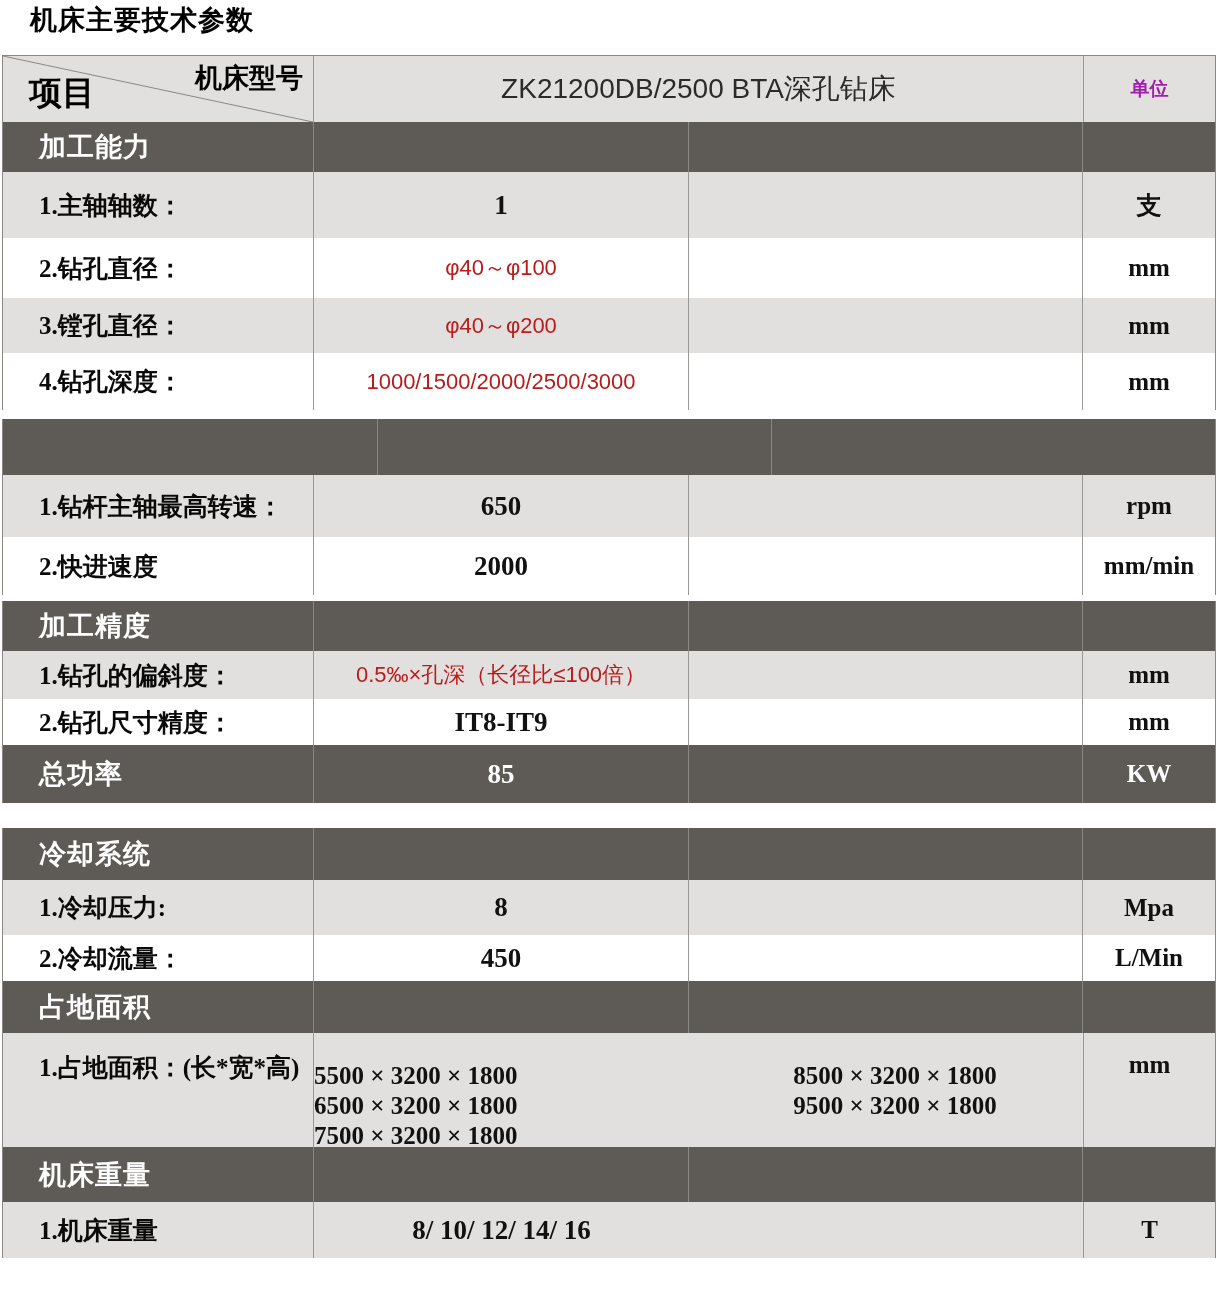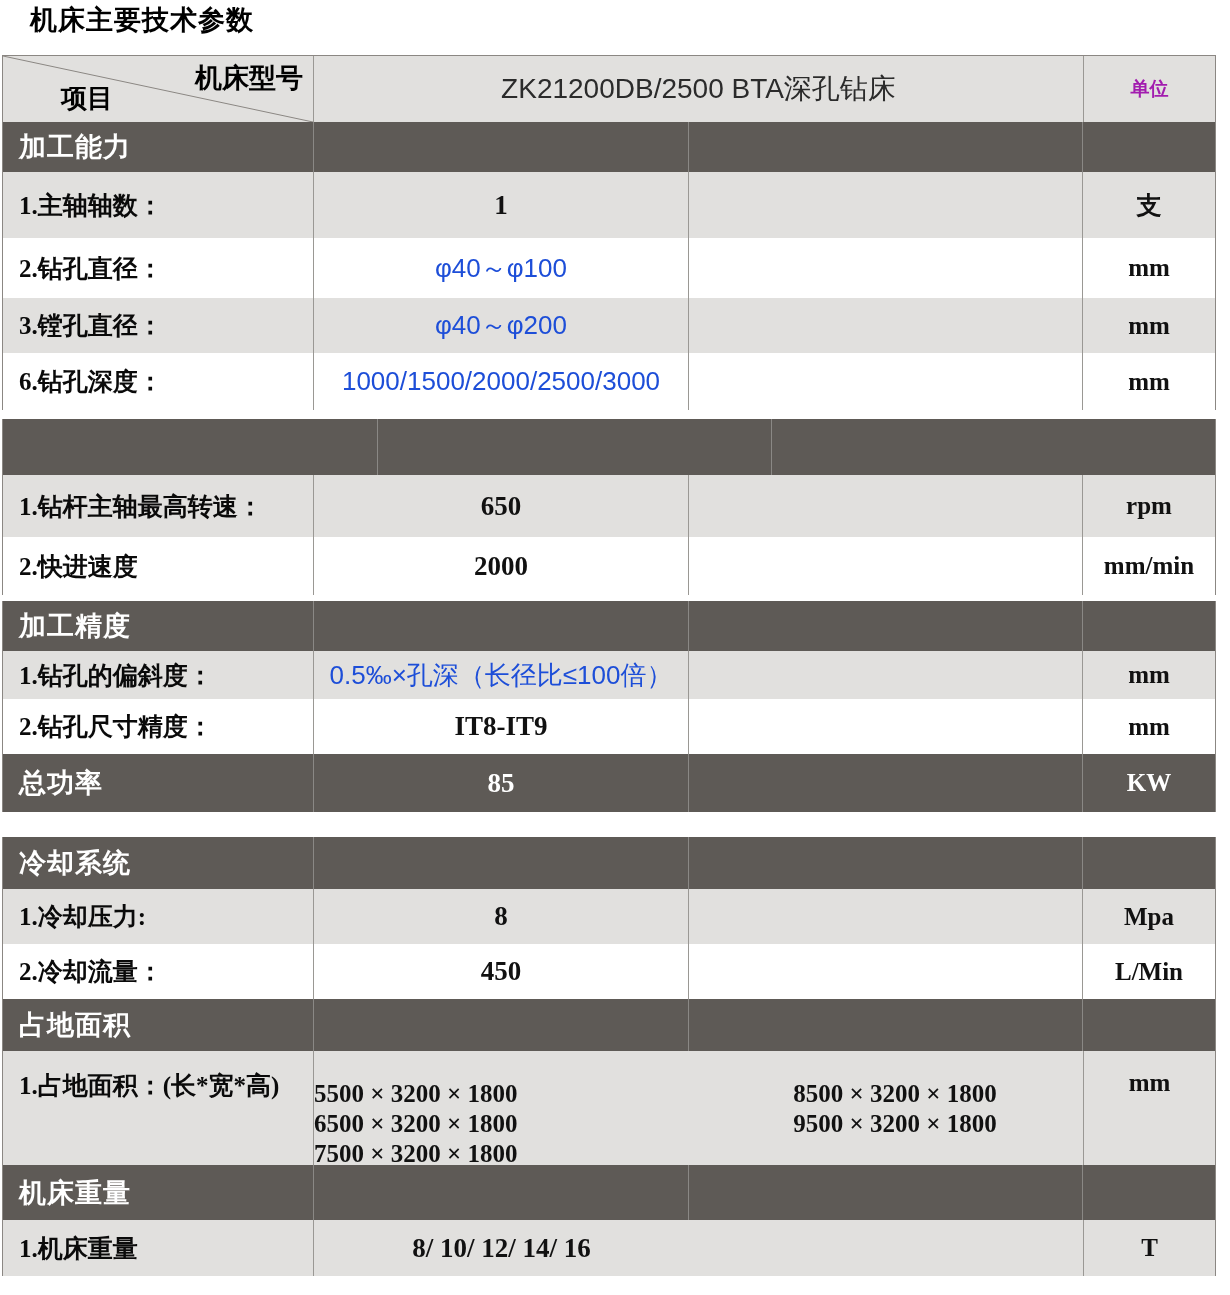--- a/index.html
+++ b/index.html
@@ -12,59 +12,59 @@
     position:absolute;left:30px;top:2px;
     font-family:"DejaVu Sans","Liberation Sans",sans-serif;
     font-weight:bold;font-size:27px;color:#000;letter-spacing:1px;
   }
   .spec-table{position:absolute;left:2px;top:55px;width:1214px;}
   .row{display:flex;width:1214px;box-sizing:border-box;
        border-left:1px solid #8b8783;border-right:1px solid #8b8783;}
   .row.spacer{border:none;background:#fff;}
   .row.head{border-top:1px solid #8b8783;}
   .cell{box-sizing:border-box;display:flex;align-items:center;}
-  .c-label{width:311px;border-right:1px solid #9a9894;padding-left:16px;}
+  .c-label{width:311px;border-right:1px solid #9a9894;padding-left:36px;}
   .c-v1{width:375px;border-right:1px solid #9a9894;justify-content:center;text-align:center;}
   .c-v2{width:394px;border-right:1px solid #9a9894;}
   .c-unit{flex:1;justify-content:center;text-align:center;}
   .c-vm{width:770px;border-right:1px solid #9a9894;}
   
   .gray{background:#e1e0de;}
   .white{background:#ffffff;}
   .band{background:#5e5a56;}
   .band .c-label{border-right:1px solid rgba(255,255,255,.28);}
   .band .c-v1{border-right:1px solid rgba(255,255,255,.28);}
   .band .c-v2{border-right:1px solid rgba(255,255,255,.28);}
   
   .lbl{font-weight:bold;font-size:25px;color:#0a0a0a;}
   .band-title{color:#ffffff;font-weight:bold;font-size:27px;letter-spacing:1px;}
   .v-serif{font-weight:bold;font-size:27px;color:#111;}
-  .v-sans{font-family:"Liberation Sans","DejaVu Sans",sans-serif;font-size:26px;color:#1d4ed8;font-weight:normal;}
+  .v-sans{font-family:"Liberation Sans","DejaVu Sans",sans-serif;font-size:22px;color:#b91c1c;font-weight:normal;}
   .unit-txt{font-weight:bold;font-size:25px;color:#111;}
   .band .v-serif,.band .unit-txt{color:#ffffff;}
   
   .head{background:#e1e0de;}
   .c-diag{width:311px;border-right:1px solid #9a9894;position:relative;padding:0;}
   .c-diag svg{position:absolute;left:0;top:0;width:100%;height:100%;}
   .diag-top{position:absolute;top:4px;right:10px;font-weight:bold;font-size:27px;}
-  .diag-bottom{position:absolute;bottom:6px;left:26px;font-weight:bold;font-size:26px;margin-left:32px;}
+  .diag-bottom{position:absolute;bottom:6px;left:26px;font-weight:bold;font-size:33px;}
   .model-txt{font-family:"Liberation Sans","DejaVu Sans",sans-serif;font-size:28px;color:#2b2b2b;}
   .head .c-vm{justify-content:center;text-align:center;}
   .head-unit{font-weight:bold;font-size:19px;color:#a21caf;}
   
   .top-align{align-items:flex-start;padding-top:18px;}
   .dims-wrap{display:flex;width:100%;align-items:flex-start;padding-top:10px;}
   .dims-col1{width:374px;text-align:left;}
   .dims-col2{width:394px;text-align:center;padding-left:36px;}
   .dims-line{font-weight:bold;font-size:25px;line-height:30px;color:#111;}
   .half1{width:375px;text-align:center;}
   
   .h67{height:67px}.h50{height:50px}.h66{height:66px}.h60{height:60px}
   .h55{height:55px}.h57{height:57px}.h56{height:56px}.h62{height:62px}
-  .h58{height:58px}.h48{height:48px}.h51{height:55px}.h52{height:52px}
+  .h58{height:58px}.h48{height:48px}.h51{height:46px}.h52{height:52px}
   .h114{height:114px}
 </style>
 </head>
 <body>
 
 <div class="page-title">机床主要技术参数</div>
 
 <div class="spec-table">
 
   <div class="row head h67">
@@ -126,21 +126,21 @@
         <span class="v-sans">φ40～φ200</span>
       </div>
     <div class="cell c-v2"></div>
     <div class="cell c-unit">
         <span class="unit-txt">mm</span>
       </div>
   </div>
 
   <div class="row white h57">
     <div class="cell c-label">
-        <span class="lbl">6.钻孔深度：</span>
+        <span class="lbl">4.钻孔深度：</span>
       </div>
     <div class="cell c-v1">
         <span class="v-sans">1000/1500/2000/2500/3000</span>
       </div>
     <div class="cell c-v2"></div>
     <div class="cell c-unit">
         <span class="unit-txt">mm</span>
       </div>
   </div>
 

